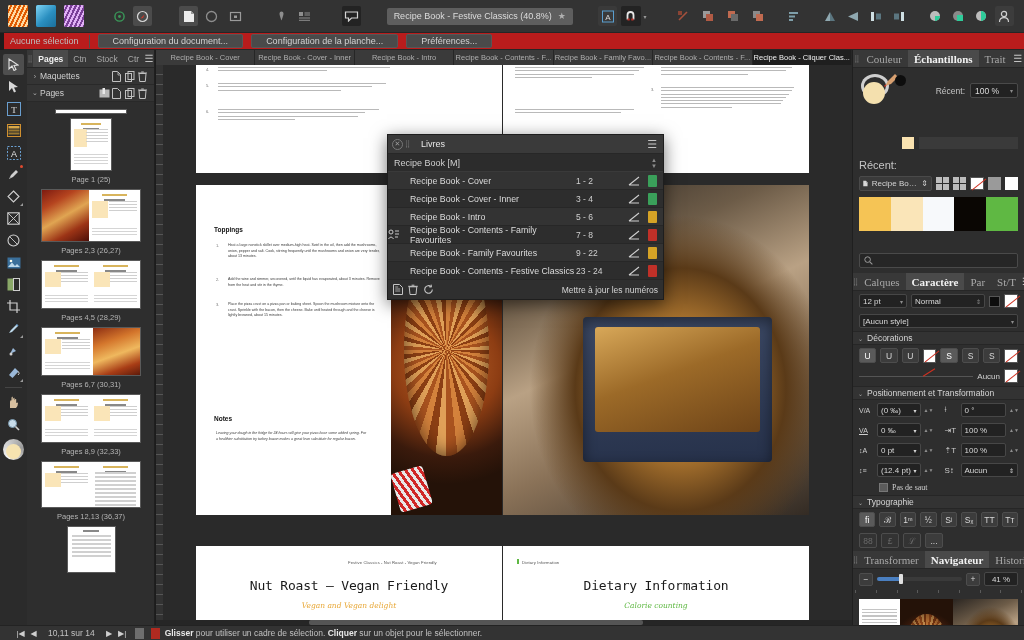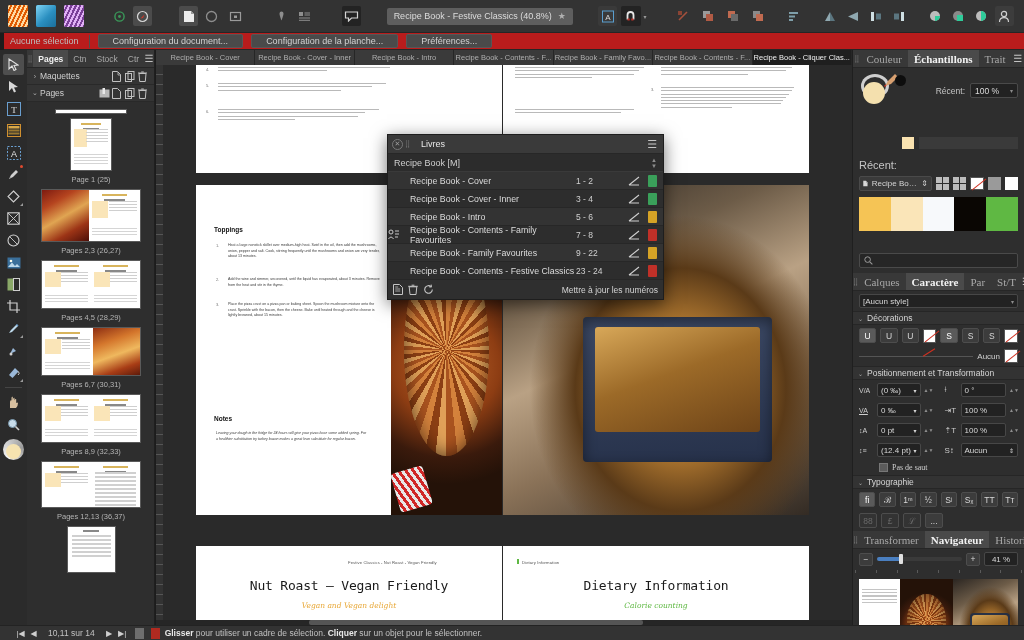--- a/index.html
+++ b/index.html
@@ -1291,20 +1291,32 @@
     <div class="rtabs">
       <span class="gripper">⣿</span>
       <div class="rtab">Calques</div>
       <div class="rtab act">Caractère</div>
       <div class="rtab">Par</div>
       <div class="rtab">St/T</div>
       <span class="rhamb">☰</span>
     </div>
 
     <div class="crow">
+      <div class="mini-field" style="width:48px;">
+        <span>12 pt</span>
+        <span class="sc" style="margin-left:auto;font-size:6px;color:#8e8e8e;">▾</span>
+      </div>
+      <div class="mini-field" style="flex:1;">
+        <span>Normal</span>
+        <span class="sc" style="margin-left:auto;font-size:6px;color:#8e8e8e;">⇕</span>
+      </div>
+      <div class="kbox"></div>
+      <div class="xsw"></div>
+    </div>
+    <div class="crow">
       <div class="mini-field" style="flex:1;">
         <span>[Aucun style]</span>
         <span class="sc" style="margin-left:auto;font-size:6px;color:#8e8e8e;">▾</span>
       </div>
     </div>
 
     <div class="sec-head">
       <span class="ch">⌄</span>
       <span>Décorations</span>
     </div>

